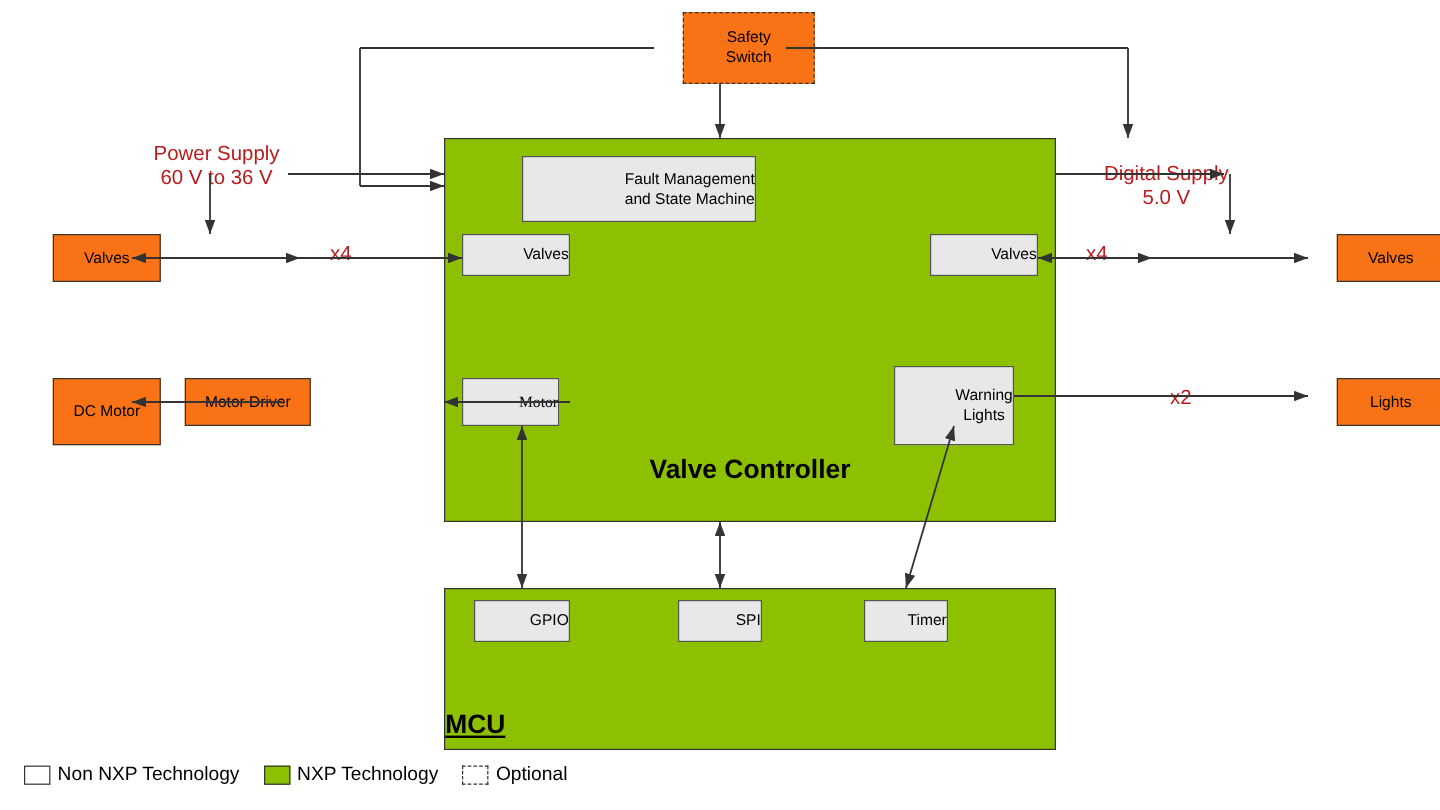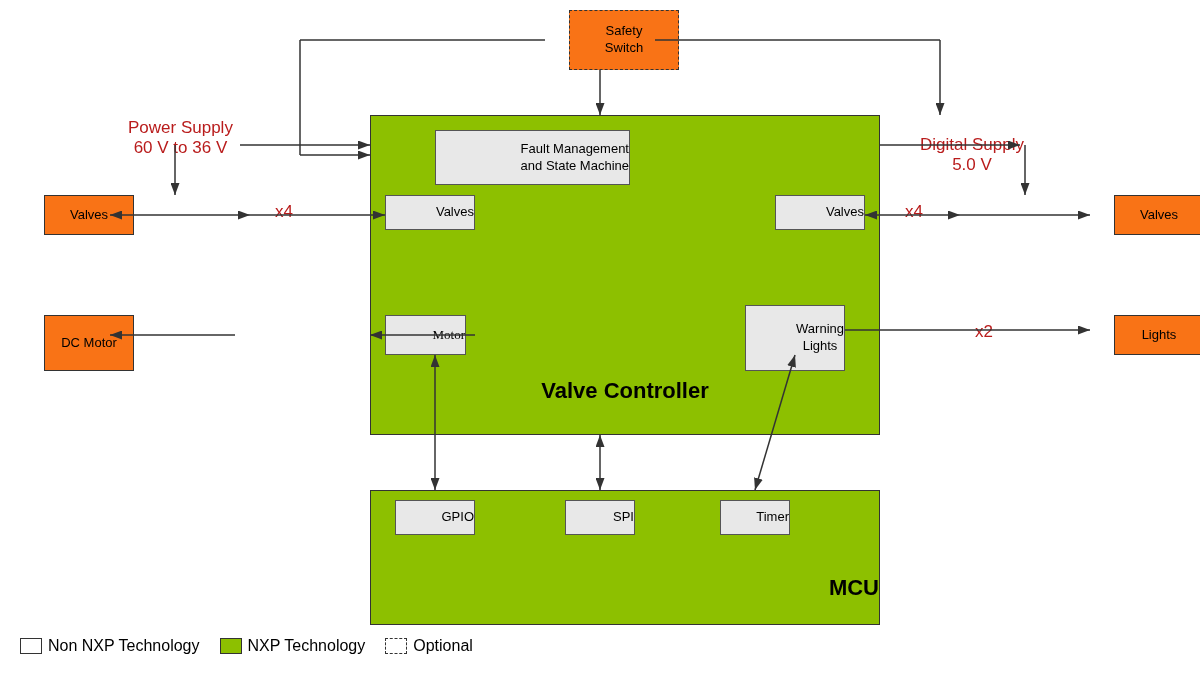--- a/index.html
+++ b/index.html
@@ -243,40 +243,43 @@
 <body>
 
 <div class="diagram-container">
 
   <div class="nxp-block" id="valve-controller">
     <div class="nxp-label" style="bottom: 30px; width: 100%; text-align: center;">Valve
 Controller</div>
   </div>
 
   <div class="nxp-block" id="mcu-block">
-    <div class="nxp-label" style="bottom: 23px; width: 100%; text-align: right;">MCU</div>
+    <div class="nxp-label" style="bottom: 7px; width: 100%; text-align: left; text-decoration: underline;">MCU</div>
   </div>
 
   <div class="box box-dashed" id="box-safety-switch">
     <span style="white-space: pre-line;">Safety
 Switch</span>
   </div>
 
   <div class="box" id="box-valves-left">
     <span>Valves</span>
   </div>
 
   <div class="box" id="box-valves-right">
     <span>Valves</span>
   </div>
 
   <div class="box" id="box-dc-motor">
     <span>DC Motor</span>
   </div>
 
+  <div class="box" id="box-motor-driver">
+    <span>Motor Driver</span>
+  </div>
 
   <div class="box" id="box-lights">
     <span>Lights</span>
   </div>
 
   <div class="inner-box" id="inner-fault">
     <span style="white-space: pre-line;">Fault Management
 and State Machine</span>
   </div>
 

